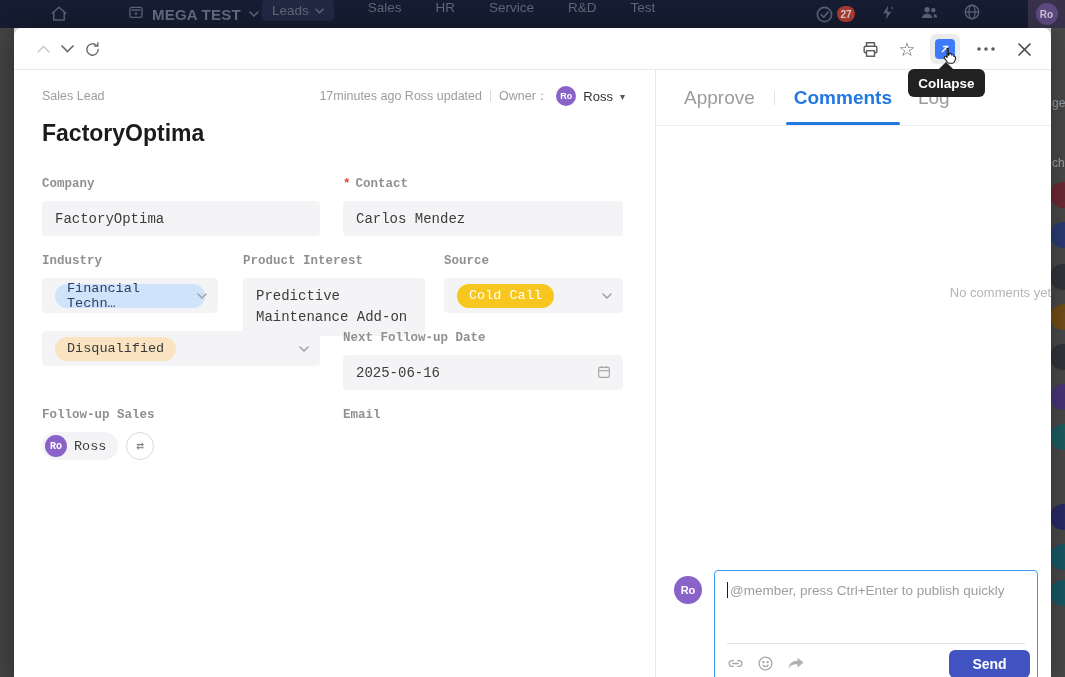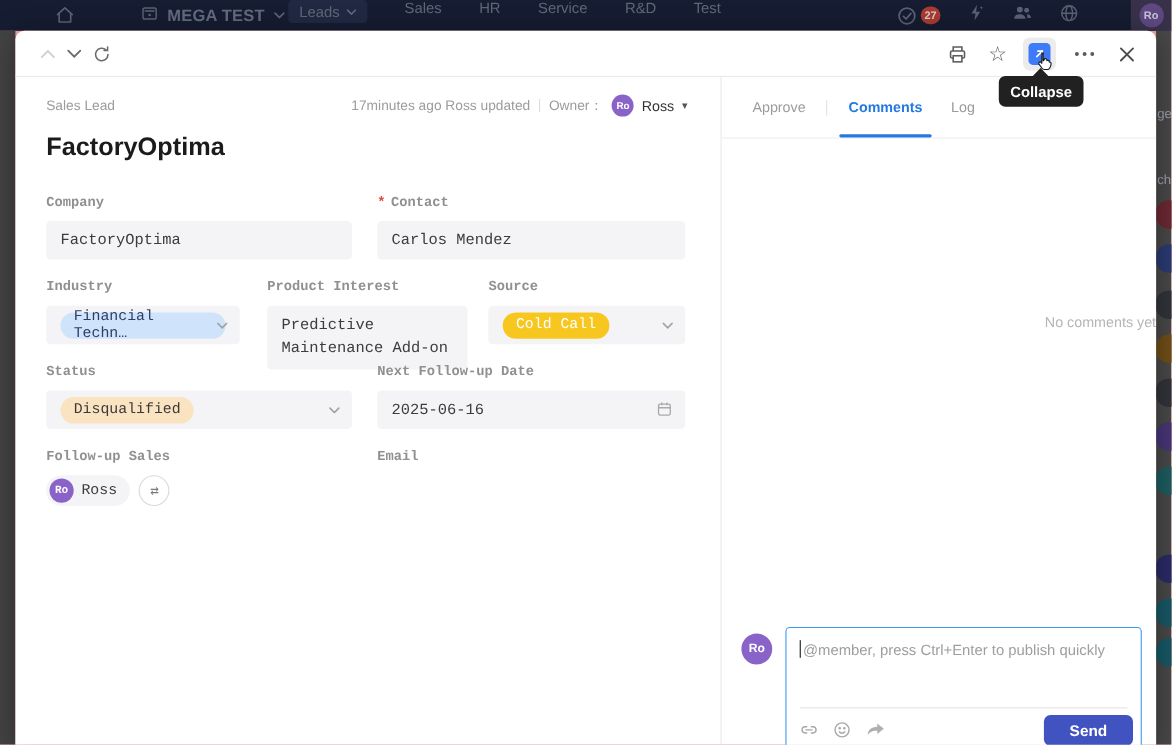--- a/index.html
+++ b/index.html
@@ -1,17 +1,17 @@
 <!DOCTYPE html>
 <html><head>
 <meta charset="utf-8">
 <style>
   * { margin:0; padding:0; box-sizing:border-box; }
   body { font-family:"Liberation Sans", sans-serif; }
-  .screen { position:relative; width:1065px; height:677px; overflow:hidden; background:#fca5a5; }
+  .screen { position:relative; width:1065px; height:677px; overflow:hidden; background:#e5e5e5; }
 
   
   .topbar { position:absolute; left:0; top:0; width:1065px; height:28px; background:#161c31; color:#5f6678; }
   .tb-home { position:absolute; left:50px; top:5px; cursor:pointer; }
   .tb-ws { position:absolute; left:128px; top:0; height:28px; display:flex; align-items:center; gap:8px; }
   .tb-ws-name { font-size:15px; font-weight:bold; color:#636a7d; letter-spacing:.2px; }
   .tb-nav { position:absolute; left:262px; top:0; height:36px; display:flex; align-items:flex-start; gap:34px; font-size:13.5px; color:#5f6678; }
   .tb-nav .pill-nav { display:flex; align-items:center; gap:6px; background:#212842; border-radius:4px; padding:3px 10px; }
   .tb-nav span { cursor:pointer; }
   .tb-icons { position:absolute; right:84px; top:0; height:28px; display:flex; align-items:center; gap:24px; }
@@ -59,21 +59,21 @@
   .pill-status { background:#fae3c1; color:#3a3a3a; }
   .member-row { display:flex; align-items:center; gap:8px; }
   .member-pill { background:#f4f4f6; border-radius:15px; height:28px; display:flex; align-items:center; gap:7px; padding:3px 12px 3px 3px; font-size:13.5px; color:#3c3c3c; }
   .member-avatar { width:22px; height:22px; font-size:10px; }
   .swap-btn { width:28px; height:28px; border:1px solid #d9d9d9; border-radius:50%; display:flex; align-items:center; justify-content:center; color:#7a7a7a; font-size:13px; cursor:pointer; background:#fff; }
   .cal-icon { position:absolute; right:11px; top:9px; }
 
   
   .r-panel { position:absolute; left:641px; top:42px; width:396px; bottom:0; border-left:1px solid #e9e9e9; }
   .tabbar { height:56px; border-bottom:1px solid #ededed; display:flex; align-items:center; padding-left:28px; }
-  .tab { font-size:13px; color:#9b9b9b; height:100%; display:flex; align-items:center; position:relative; cursor:pointer; }
+  .tab { font-size:19px; color:#9b9b9b; height:100%; display:flex; align-items:center; position:relative; cursor:pointer; }
   .tab-sep { width:1px; height:14px; background:#e2e2e2; margin:0 19px; }
   .tab.active { color:#2279e0; font-weight:bold; }
   .tab.active::after { content:""; position:absolute; left:-8px; right:-8px; bottom:0; height:3px; background:#2279e0; border-radius:2px; }
   .tab-log { margin-left:26px; }
   .empty { position:absolute; left:0; right:0; top:215px; text-align:right; font-size:13px; color:#b5b5b5; }
 
   .composer-avatar { position:absolute; left:18px; top:506px; width:28px; height:28px; font-size:11px; }
   .composer { position:absolute; left:58px; top:500px; width:324px; height:120px; border:1.5px solid #3d97f4; border-radius:4px; background:#fff; }
   .composer-input { position:absolute; left:12px; top:11px; right:10px; font-size:13.5px; color:#9e9e9e; display:flex; align-items:center; }
   .caret-bar { width:1px; height:16px; background:#1a1a1a; margin-right:2px; }
@@ -283,21 +283,20 @@
       </div>
 
       <div class="fgroup" style="left:229px;top:184px;width:182px">
         <div class="f-label">Product Interest</div>
         <div class="f-box tall">
           <span>Predictive Maintenance Add-on</span>
         </div>
       </div>
 
       <div class="fgroup" style="left:28px;top:261px;width:278px">
-        <div class="f-label">Status</div>
         <div class="f-box">
           <span class="pill pill-status">Disqualified</span>
           <svg class="sel-chev" width="10" height="6" viewBox="0 0 10 6" fill="none" stroke="#a3a3a3" stroke-width="1.5" stroke-linecap="round">
               <polyline points="1,1 5,5 9,1"></polyline>
             </svg>
         </div>
       </div>
 
       <div class="fgroup" style="left:329px;top:261px;width:280px">
         <div class="f-label">Next Follow-up Date</div>

